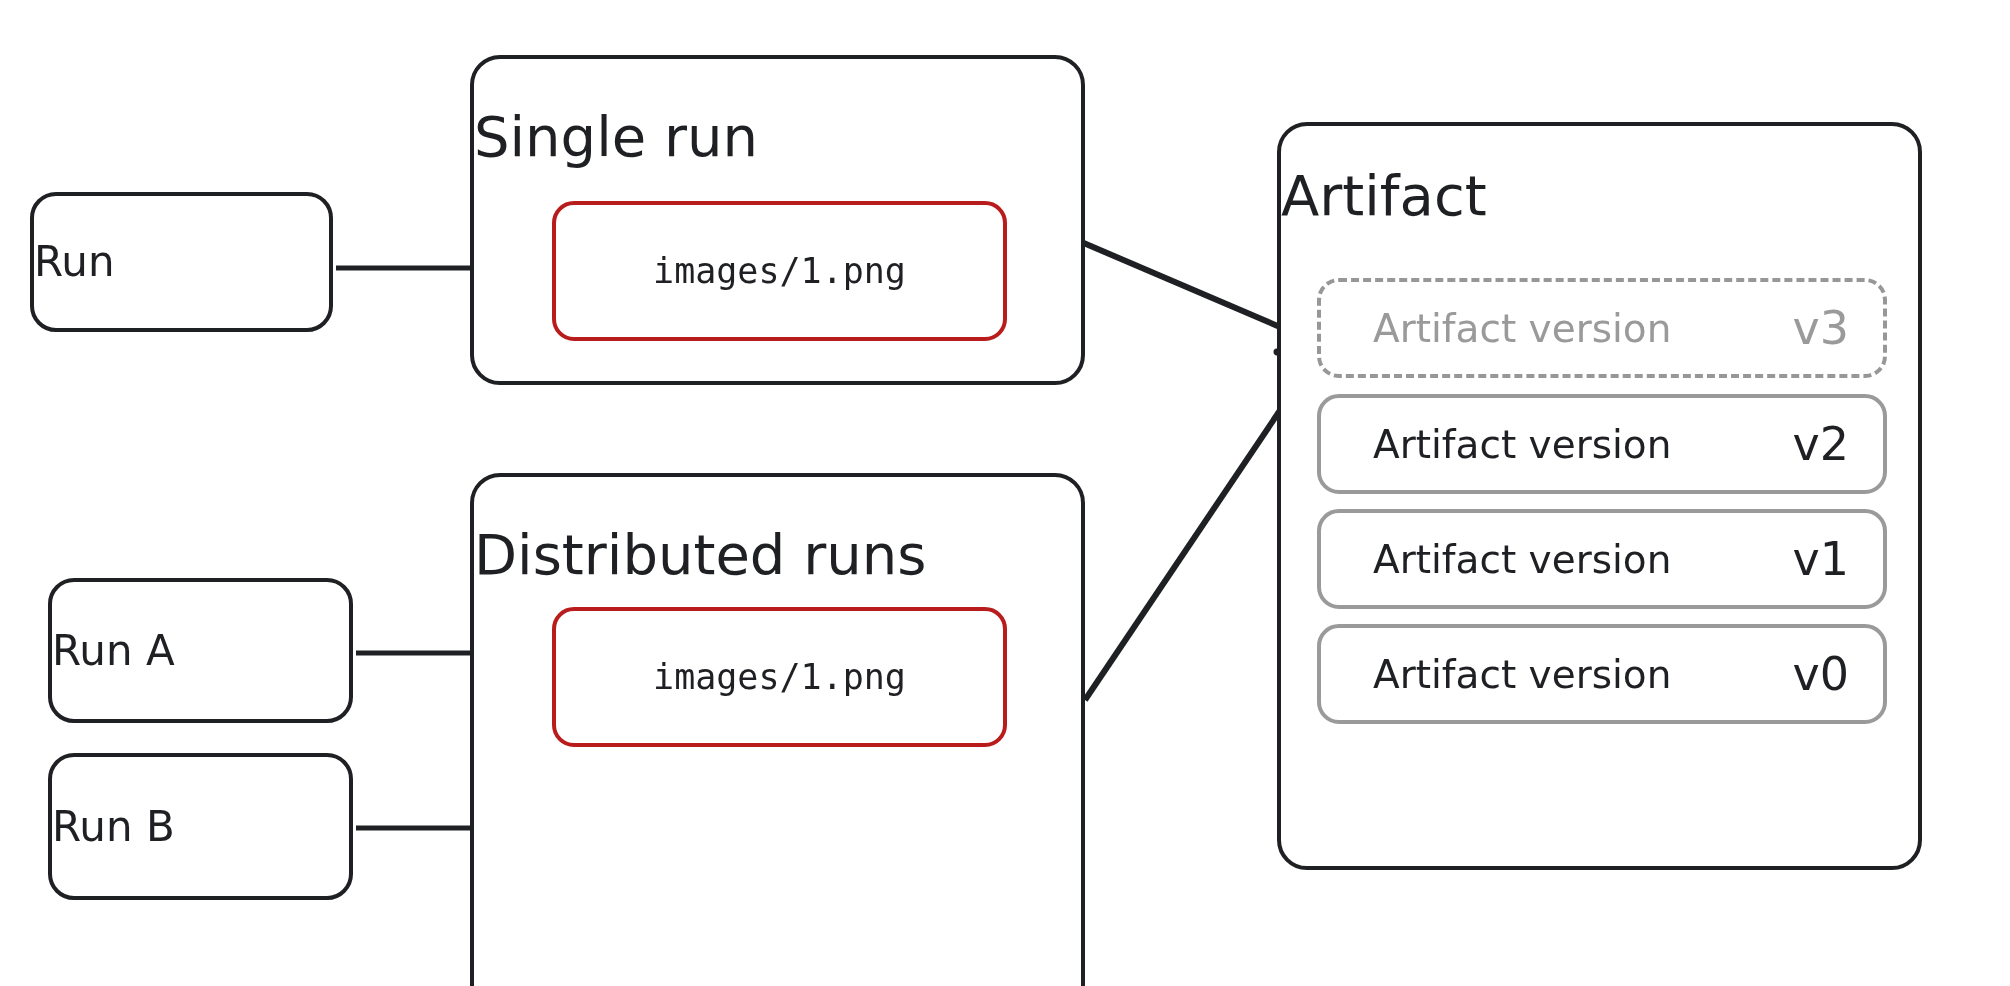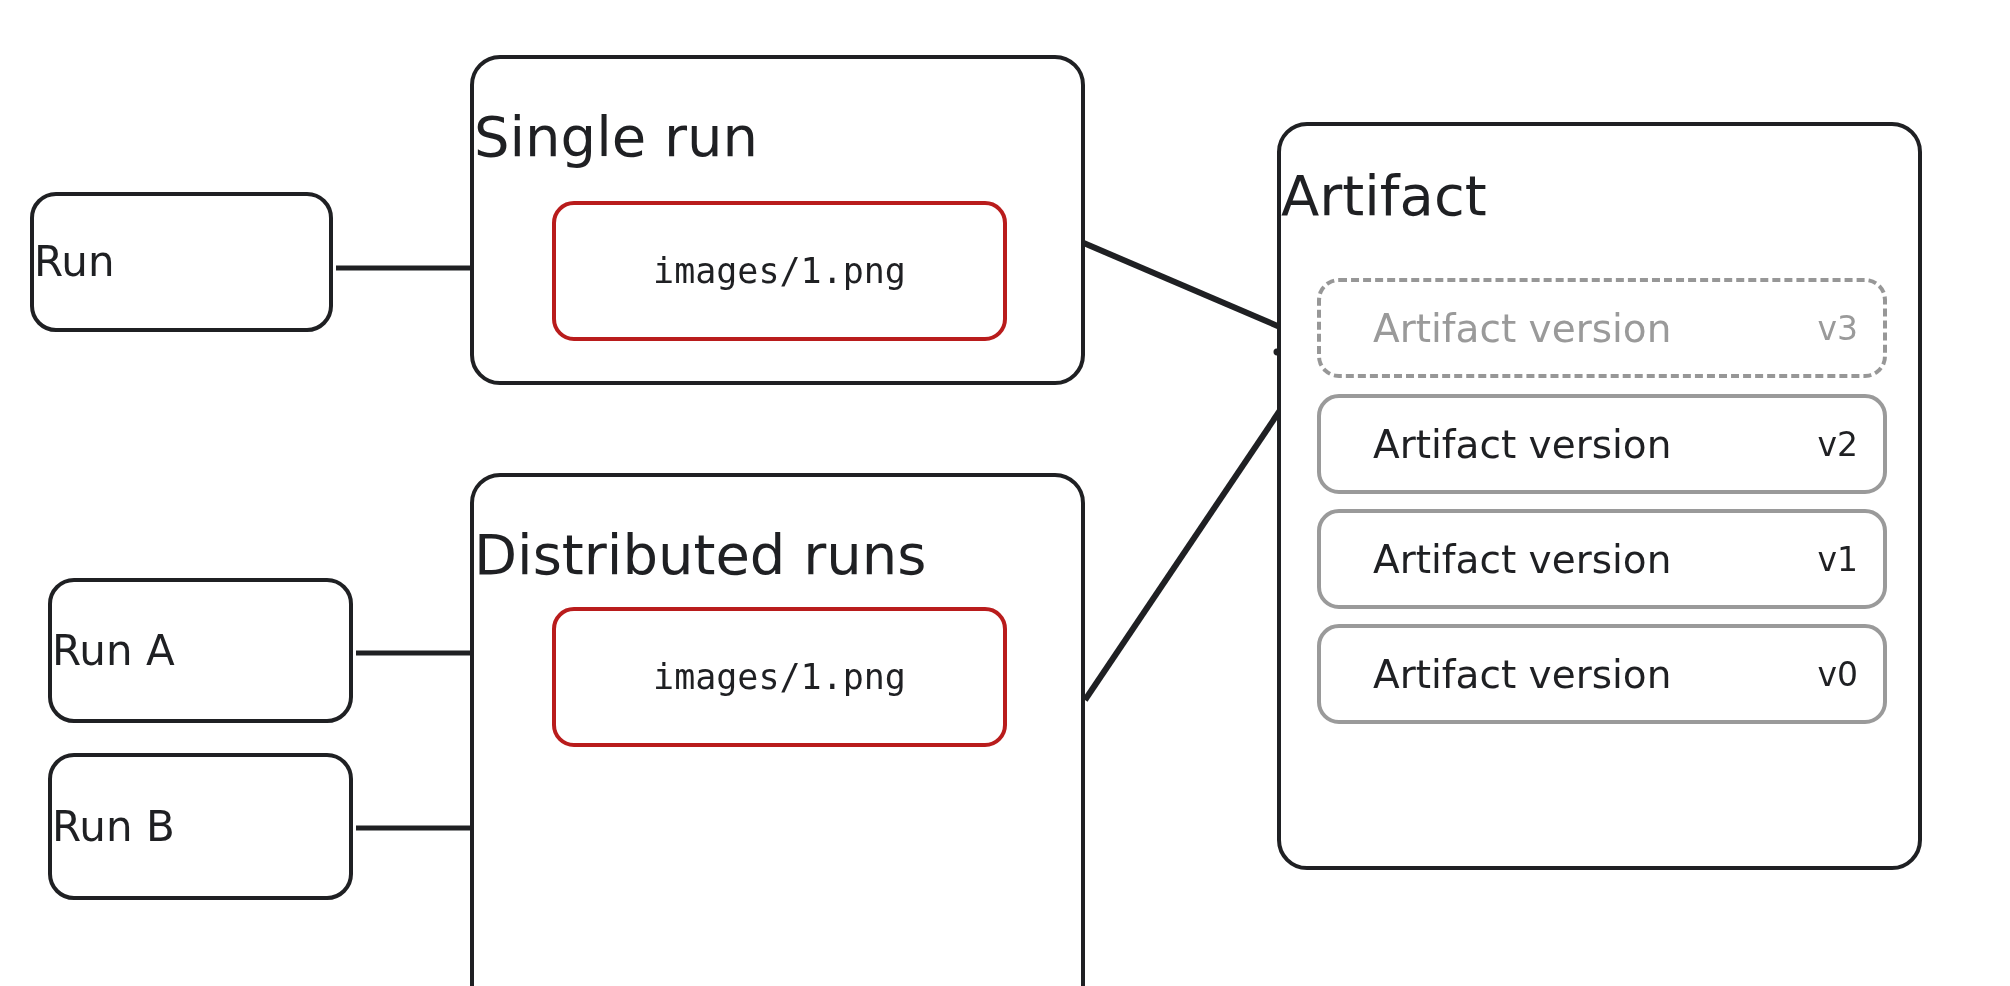--- a/index.html
+++ b/index.html
@@ -26,21 +26,21 @@
             display:flex;align-items:center;justify-content:center;}
   .file-box span{font-family:"DejaVu Sans Mono","Liberation Mono",monospace;
                  font-size:35px;color:#1f2023;letter-spacing:0px;line-height:1;}
 
   
   .ver{position:absolute;box-sizing:border-box;background:#ffffff;
        border:4px solid #9a9a9a;border-radius:22px;
        display:flex;align-items:center;}
   .ver.pending{border-style:dashed;border-color:#979797;}
   .ver .vname{font-size:39px;color:#1f2023;line-height:1;margin-left:52px;}
-  .ver .vnum{font-size:33px;color:#1f2023;line-height:1;margin-left:auto;margin-right:25px;}
+  .ver .vnum{font-size:46px;color:#1f2023;line-height:1;margin-left:auto;margin-right:34px;}
   .ver.pending .vname,.ver.pending .vnum{color:#9a9a9a;}
 
   svg.edges{position:absolute;left:0;top:0;width:2010px;height:986px;
             pointer-events:none;overflow:visible;}
 </style>
 </head>
 <body>
 
 <div id="stage">
 

